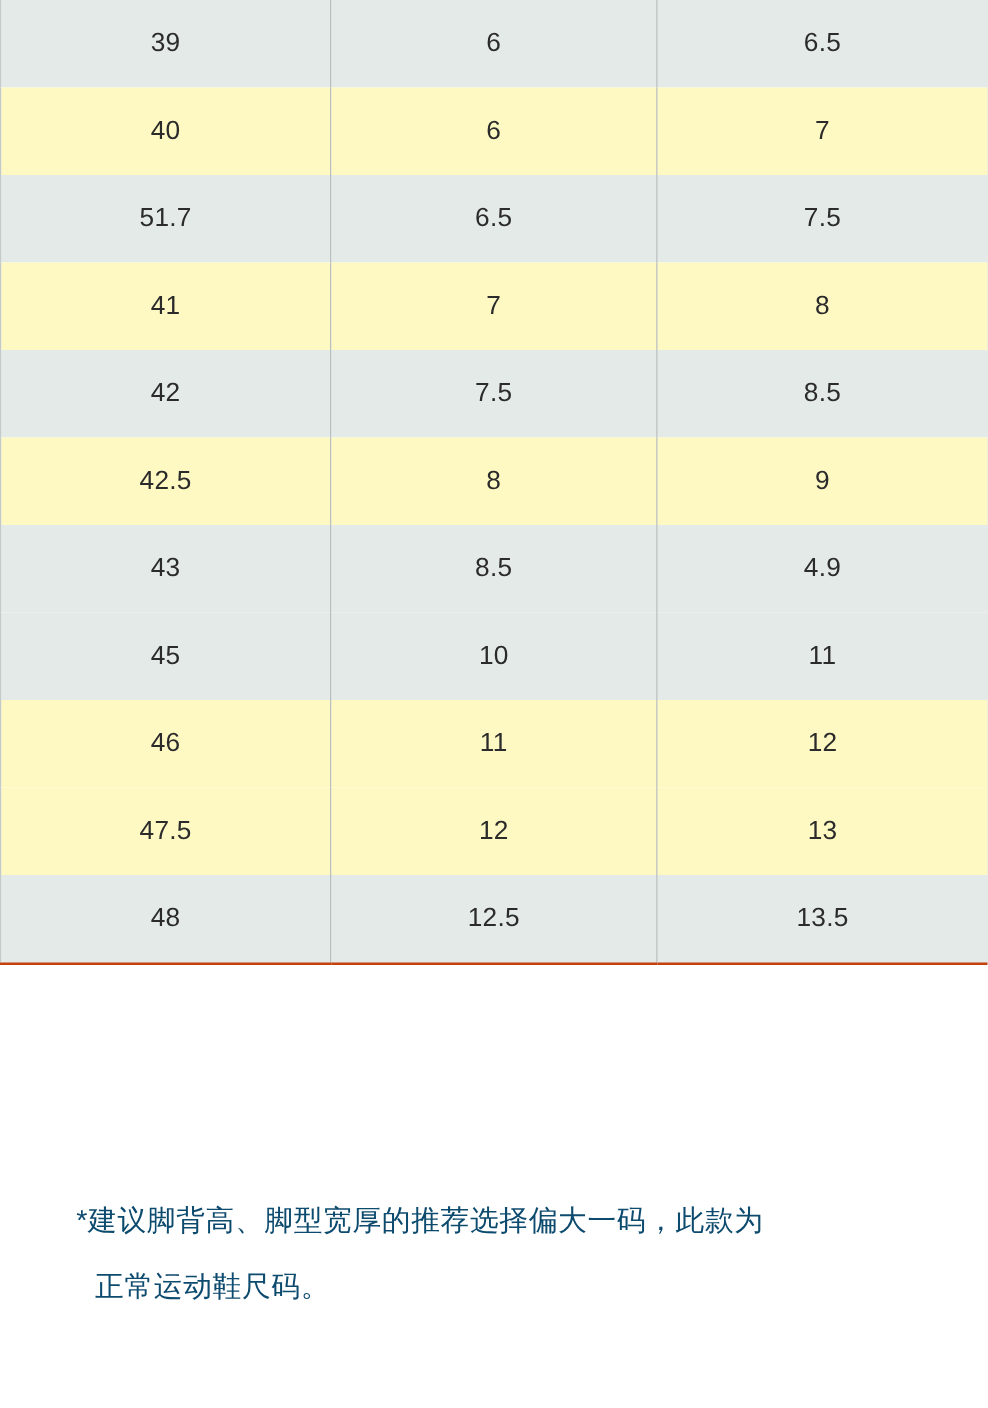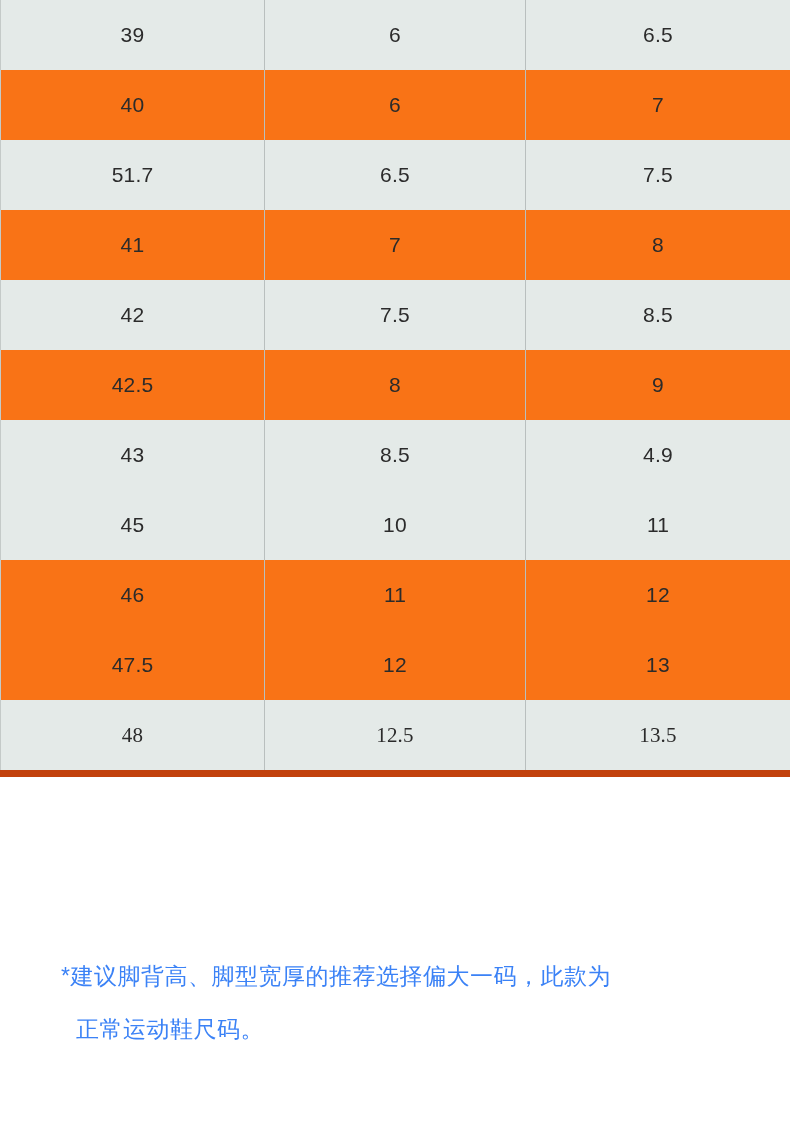--- a/index.html
+++ b/index.html
@@ -57,41 +57,40 @@
     border-right: 1px solid #b9bfbe;
   }
   .size-table td.col-last {
     border-left: 1px solid #b9bfbe;
     border-right: 1px solid #c4cac8;
   }
   .size-table tr.shaded td {
     background: #e4eae8;
   }
   .size-table tr.plain td {
-    background: #f97316;
+    background: #fef9c3;
   }
   .size-table tr.last-row td {
-    border-bottom: 7px solid #c2410c;
-    font-family: Liberation Serif, serif;
+    border-bottom: 2px solid #c2410c;
   }
 
   
   .size-table tr.first-row td {
     line-height: 70px;
   }
 
   
   .footnote {
     position: absolute;
     left: 61px;
     top: 950px;
     width: 690px;
     font-size: 23px;
     line-height: 53px;
-    color: #3b82f6;
+    color: #0c4a6e;
     letter-spacing: 0.5px;
     text-indent: 0;
   }
   .footnote .fn-line {
     display: block;
     white-space: nowrap;
   }
   .footnote .fn-line.indent {
     padding-left: 15px;
   }

